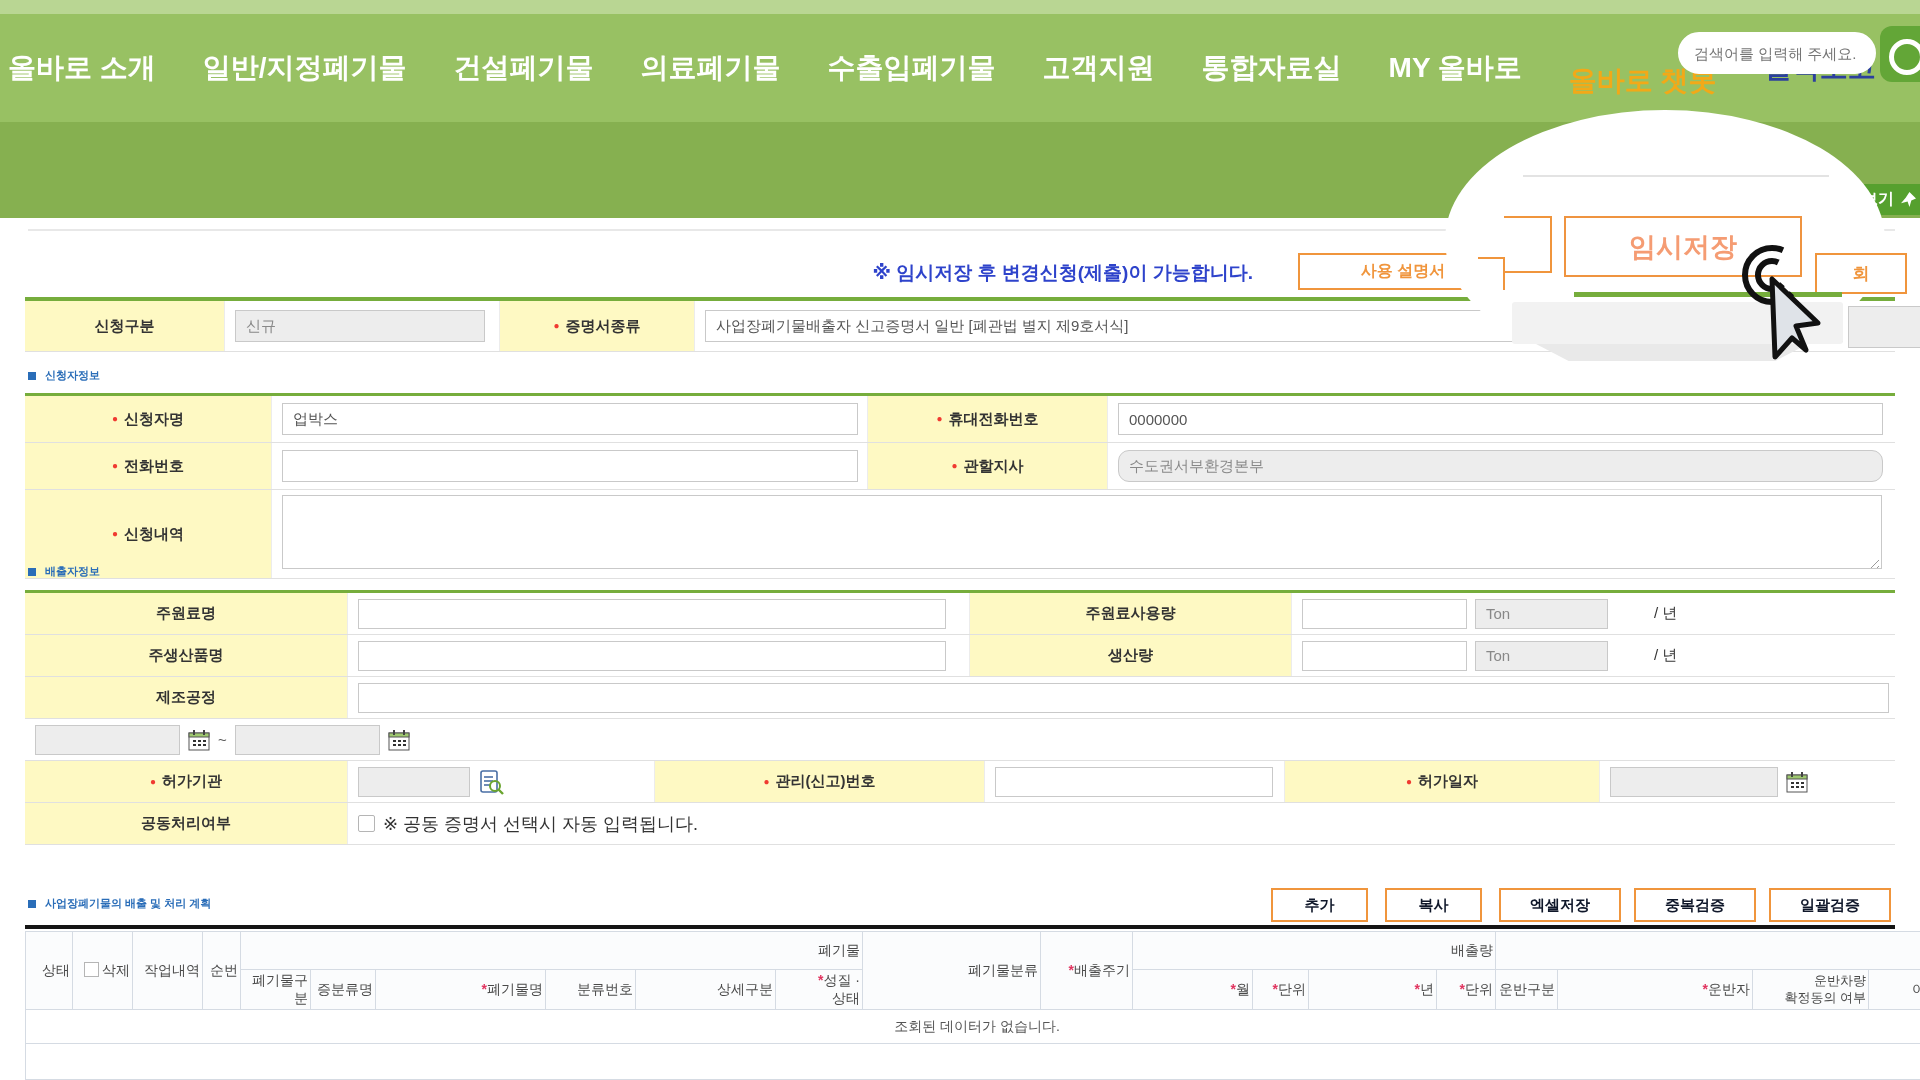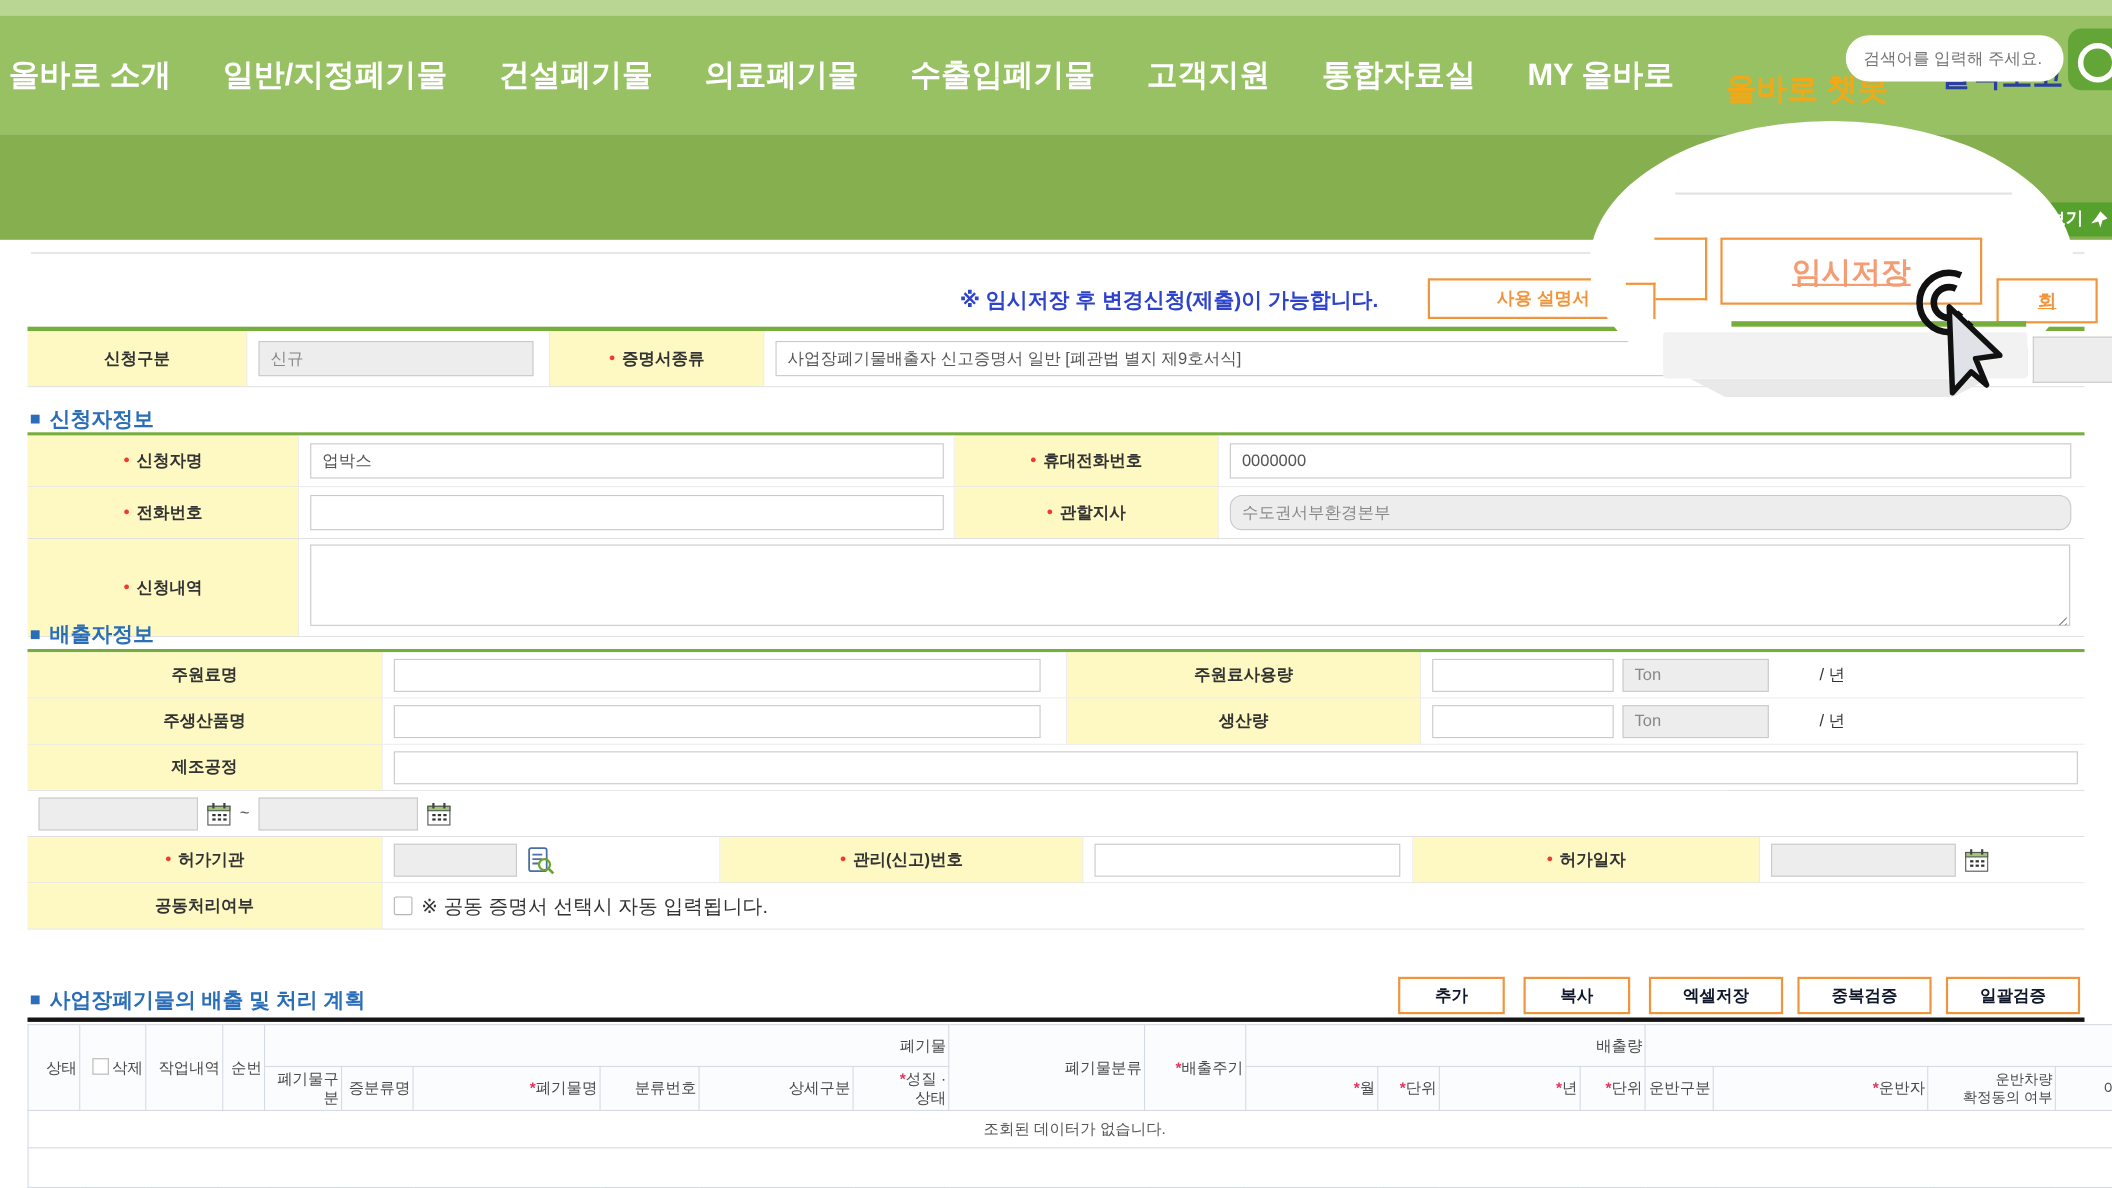--- a/index.html
+++ b/index.html
@@ -19,21 +19,21 @@
   .search-pill input{width:100%;height:100%;border:none;outline:none;border-radius:22px;
        padding:0 14px;font-size:15px;color:#666;box-sizing:border-box;font-family:inherit;}
   .search-btn{position:absolute;left:1880px;top:12px;width:56px;height:56px;background:#63a637;
        border-radius:12px;}
   .search-btn .ring{position:absolute;left:9px;top:13px;width:26px;height:26px;border:5px solid #fff;
        border-radius:50%;}
   .darkbar{left:0;top:122px;width:1920px;height:96px;background:#86b050;z-index:1;}
 
   
   .bubble{left:1445px;top:110px;width:440px;height:260px;background:#fff;border-radius:50%;z-index:10;}
-  .z11{z-index:11;text-decoration:underline;}
+  .z11{z-index:11;}
   .z13{z-index:13;}
   .frag{background:#fff;box-sizing:border-box;}
   .frag-a{left:1504px;top:216px;width:48px;height:57px;border:2px solid #f0953c;border-left:none;}
   .btn-tempsave{left:1564px;top:216px;width:234px;height:57px;border:2px solid #ef9440;background:#fff;
        display:flex;align-items:center;justify-content:center;font-size:27px;font-weight:700;color:#f59c73;cursor:pointer;}
   .frag-c{left:1478px;top:257px;width:27px;height:33px;border-top:2px solid #f0953c;border-right:2px solid #f0953c;}
   .frag-d{left:1815px;top:253px;width:88px;height:37px;border:2px solid #f0953c;background:#fff;
        display:flex;align-items:center;justify-content:center;font-size:17px;font-weight:700;color:#f0953c;}
   .underline-frag{left:1523px;top:175px;width:306px;height:2px;background:#e3e3e3;}
   .greenline-large{left:1574px;top:292px;width:268px;height:5px;background:#76ad3c;}
@@ -81,21 +81,21 @@
   .ta-handle{position:absolute;right:3px;bottom:5px;width:12px;height:12px;
        background:repeating-linear-gradient(135deg,transparent 0 3px,#9a9a9a 3px 4px);
        clip-path:polygon(100% 0,100% 100%,0 100%);}
   .chk{width:17px;height:17px;border:1px solid #b5b5b5;border-radius:2px;background:#fff;
        box-sizing:border-box;display:inline-block;cursor:pointer;}
   .joint-note{font-size:18px;color:#333;}
 
   
   .sec-title{display:flex;align-items:center;gap:9px;}
   .sec-sq{width:8px;height:8px;background:#2a6db8;}
-  .sec-text{font-size:19px;font-weight:700;color:#2a6db8;}
+  .sec-text{font-size:11px;font-weight:700;color:#2a6db8;}
 
   
   .plan-btn{position:absolute;top:888px;height:34px;border:2px solid #f0953c;background:#fff;
        box-sizing:border-box;display:flex;align-items:center;justify-content:center;
        font-size:15px;font-weight:700;color:#0f172a;cursor:pointer;}
 
   
   .gridwrap{left:25px;top:931px;z-index:0;}
   table.grid{border-collapse:collapse;table-layout:fixed;width:1903px;}
   table.grid th,table.grid td{border:1px solid #d5dbe3;box-sizing:border-box;}

